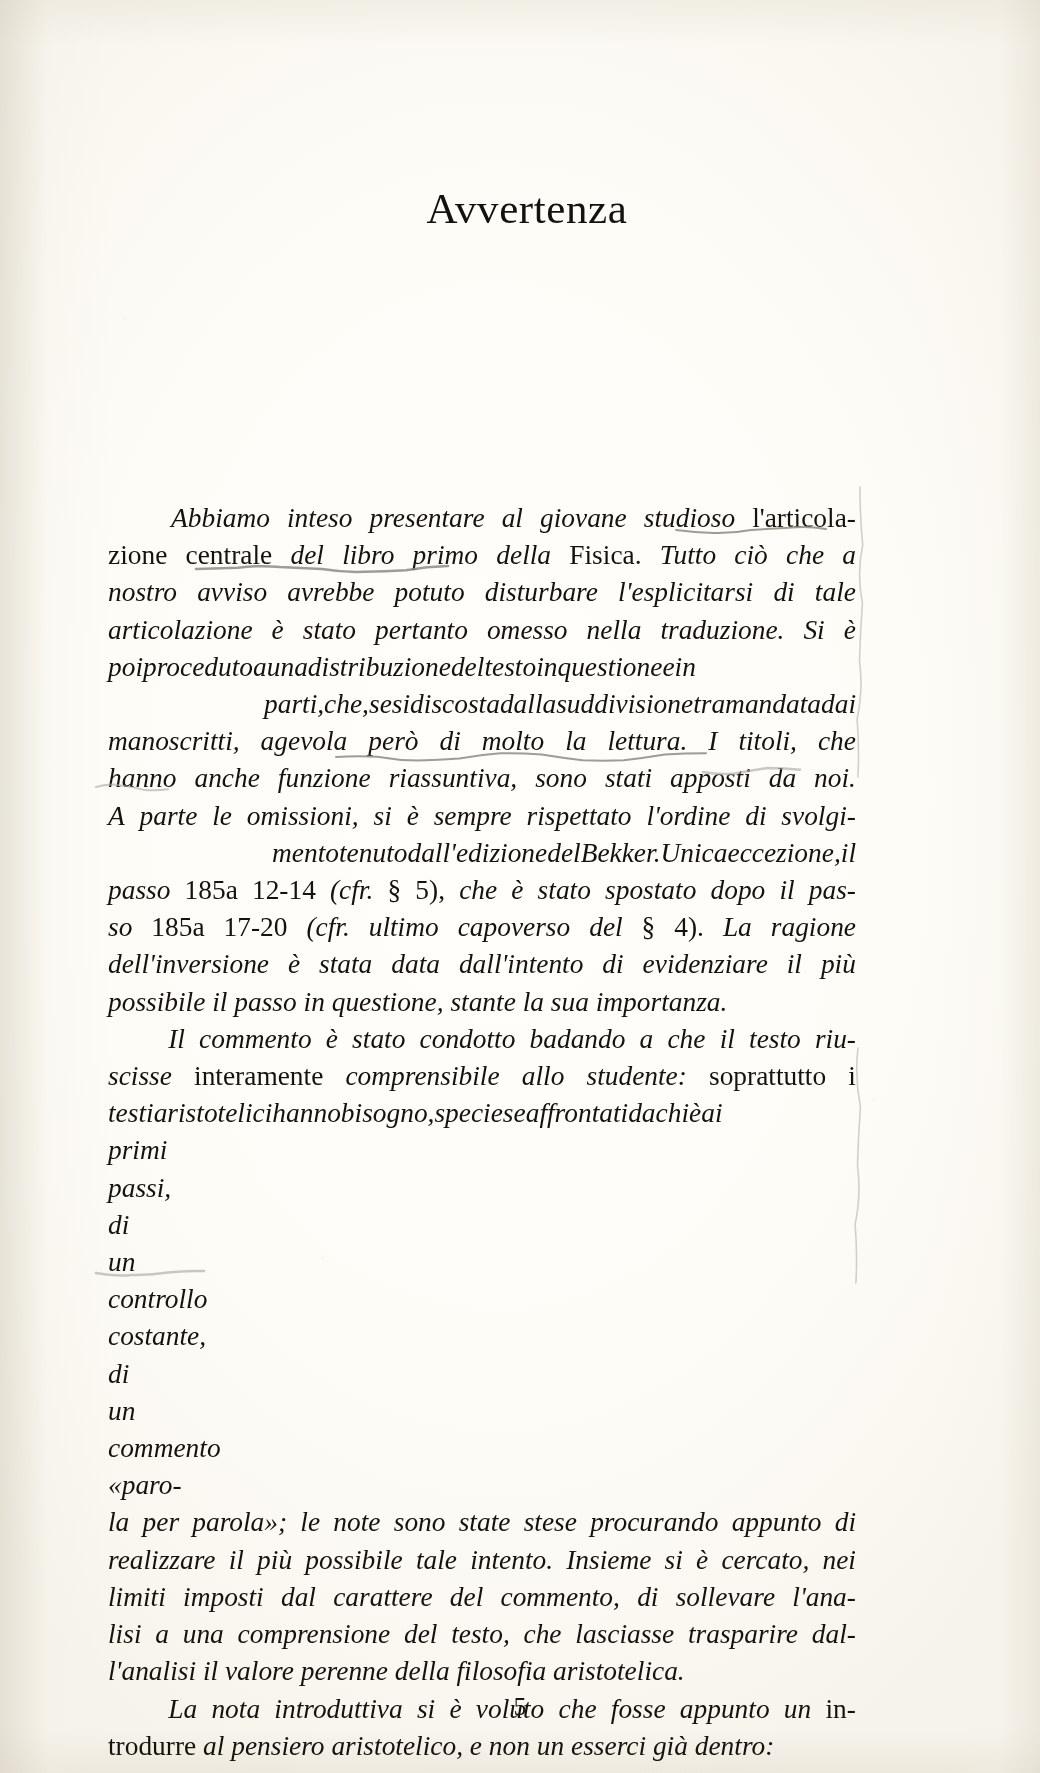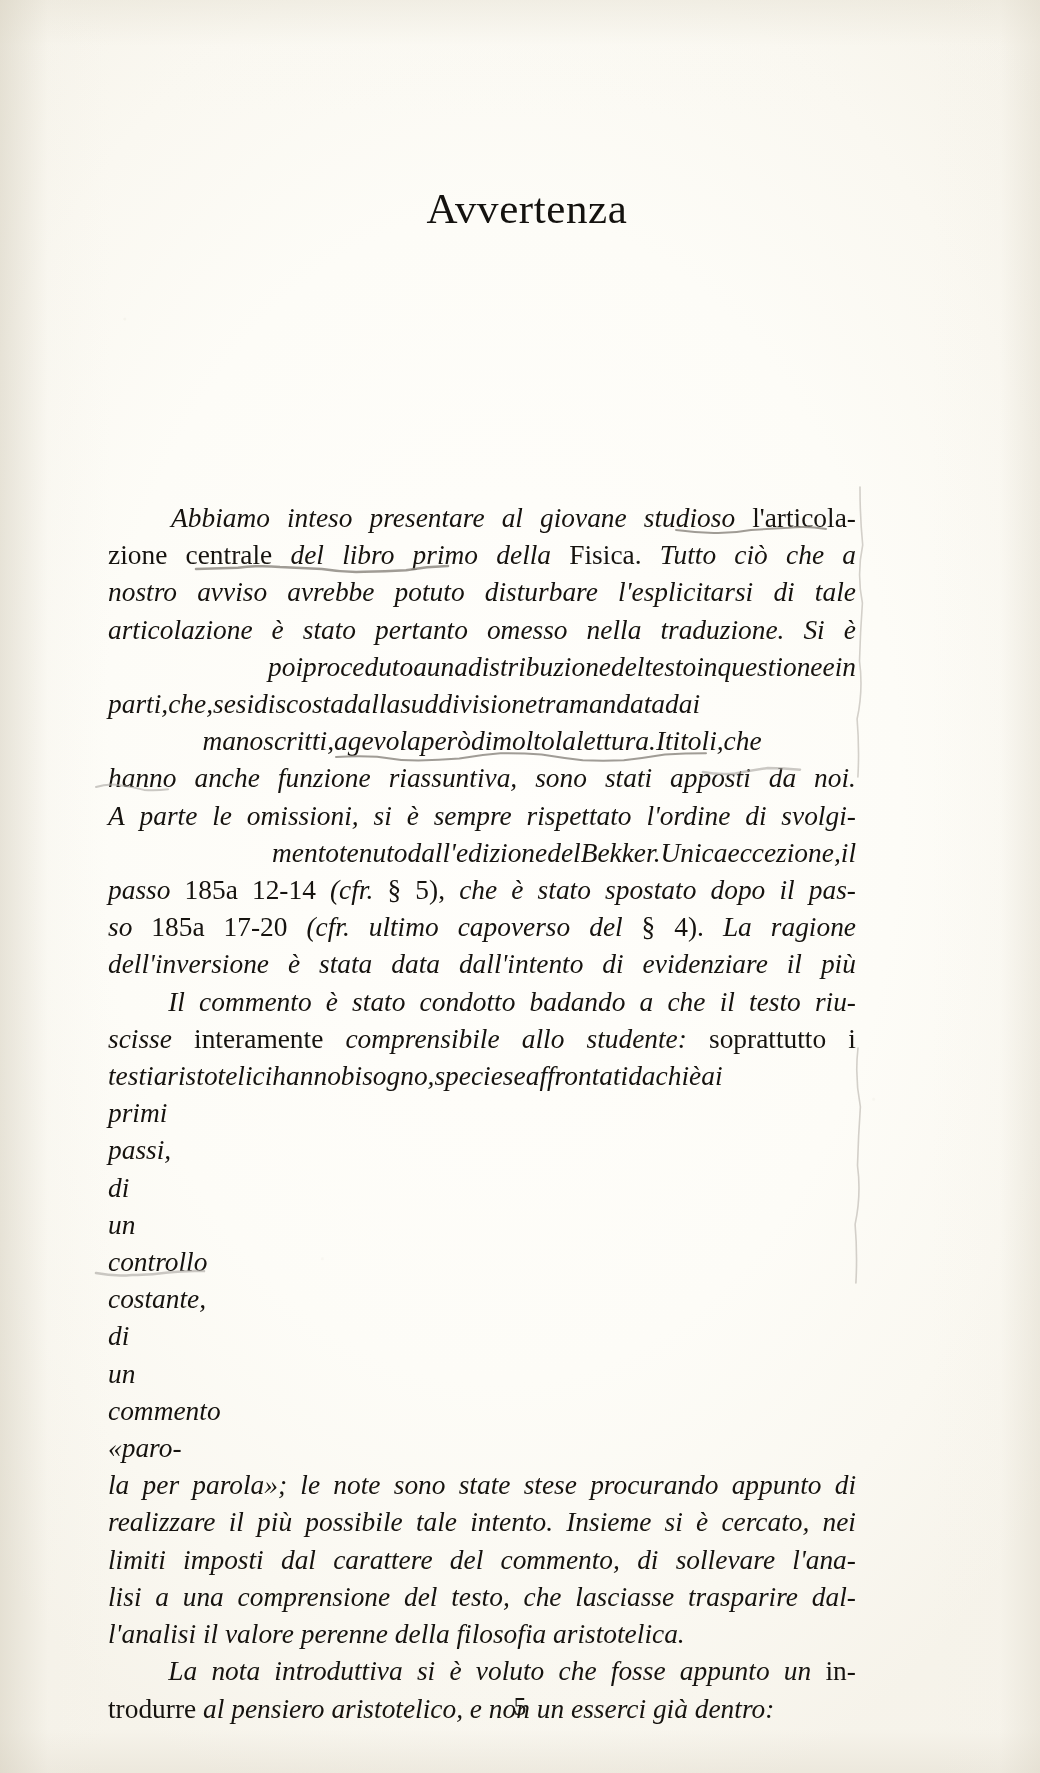--- a/index.html
+++ b/index.html
@@ -167,49 +167,49 @@
             <span class="it">stato</span>
             <span class="it">pertanto</span>
             <span class="it">omesso</span>
             <span class="it">nella</span>
             <span class="it">traduzione.</span>
             <span class="it">Si</span>
             <span class="it">è</span>
           </div>
         </div>
         <div class="ln">
-          <div style="display: flex; justify-content: flex-end; width: 100%;">
+          <div style="display: flex; justify-content: flex-start; width: 100%;">
             <span class="it">poi</span>
             <span class="it">proceduto</span>
             <span class="it">a</span>
             <span class="it">una</span>
             <span class="it">distribuzione</span>
             <span class="it">del</span>
             <span class="it">testo</span>
             <span class="it">in</span>
             <span class="it">questione</span>
             <span class="it">e</span>
             <span class="it">in</span>
           </div>
         </div>
         <div class="ln">
-          <div style="display: flex; justify-content: flex-start; width: 100%; font-family: Liberation Serif, serif;">
+          <div style="display: flex; justify-content: flex-end; width: 100%; font-family: Liberation Serif, serif;">
             <span class="it">parti,</span>
             <span class="it">che,</span>
             <span class="it">se</span>
             <span class="it">si</span>
             <span class="it">discosta</span>
             <span class="it">dalla</span>
             <span class="it">suddivisione</span>
             <span class="it">tramandata</span>
             <span class="it">dai</span>
           </div>
         </div>
         <div class="ln">
-          <div style="display: flex; justify-content: center; width: 100%;">
+          <div style="display: flex; justify-content: space-between; width: 100%;">
             <span class="it">manoscritti,</span>
             <span class="it">agevola</span>
             <span class="it">però</span>
             <span class="it">di</span>
             <span class="it">molto</span>
             <span class="it">la</span>
             <span class="it">lettura.</span>
             <span class="it">I</span>
             <span class="it">titoli,</span>
             <span class="it">che</span>
@@ -293,20 +293,21 @@
             <span class="it">è</span>
             <span class="it">stata</span>
             <span class="it">data</span>
             <span class="it">dall'intento</span>
             <span class="it">di</span>
             <span class="it">evidenziare</span>
             <span class="it">il</span>
             <span class="it">più</span>
           </div>
         </div>
+        <div class="ln last"><span class="it">possibile il passo in questione, stante la sua importanza.</span></div>
       </div>
       <div>
         <div class="ln">
           <div style="display: flex; justify-content: space-between; width: 100%;">
             <span class="ind"></span>
             <span class="it">Il</span>
             <span class="it">commento</span>
             <span class="it">è</span>
             <span class="it">stato</span>
             <span class="it">condotto</span>

